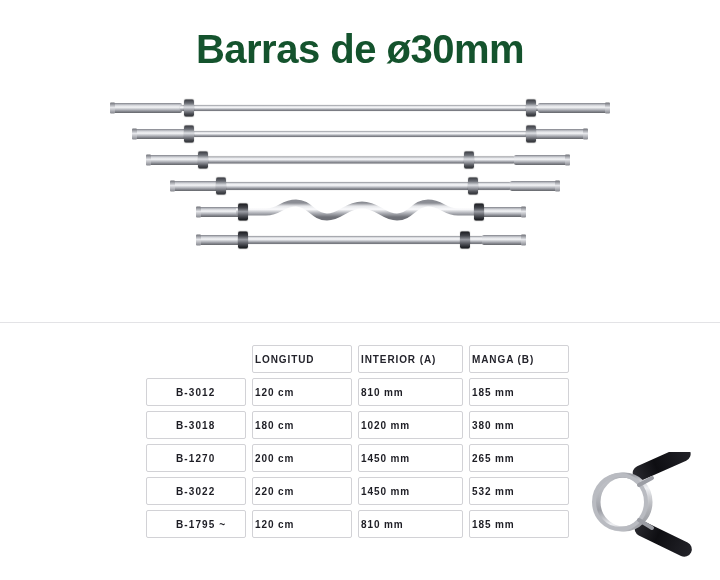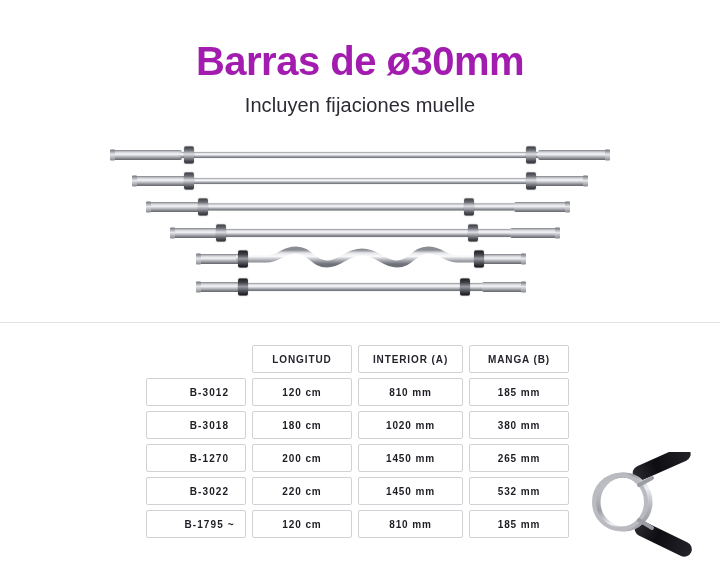--- a/index.html
+++ b/index.html
@@ -25,22 +25,22 @@
   
   .header {
     text-align: center;
     padding-top: 28px;
   }
   .title {
     font-size: 40px;
     font-weight: 700;
     letter-spacing: -0.5px;
     line-height: 1.05;
-    color: #a21caf;
-    margin: 12px;
+    color: #14532d;
+    margin: 0;
   }
   .subtitle {
     font-size: 20px;
     font-weight: 400;
     color: #2b2b33;
     margin: 10px 0 0 0;
     letter-spacing: 0.1px;
   }
 
   
@@ -142,21 +142,21 @@
     width: 420px;
   }
   table.specs {
     border-collapse: separate;
     border-spacing: 6px 5px;
     width: 420px;
     table-layout: fixed;
   }
   table.specs th,
   table.specs td {
-    text-align: center;
+    text-align: left;
     font-size: 10px;
     font-weight: 700;
     letter-spacing: 0.9px;
     color: #1d1d24;
     padding: 7px 2px 6px 2px;
     border: 1px solid #d2d2d6;
     border-radius: 2px;
     background: #ffffff;
     height: 13px;
   }
@@ -182,21 +182,20 @@
   }
   .collar-photo svg { display: block; }
 </style>
 </head>
 <body>
 
 <div class="page">
 
   <div class="header">
     <h1 class="title">Barras de ø30mm</h1>
-    <p class="subtitle">Incluyen fijaciones muelle</p>
   </div>
 
   <div class="bars">
 
     <div class="bar-row" style="left:110px; top:5px; width:500px;">
       <div class="sleeve" style="left:0; width:72px;"></div>
       <div class="cap" style="left:0;"></div>
       <div class="shaft thin" style="left:70px; width:362px;"></div>
       <div class="sleeve" style="right:0; width:72px;"></div>
       <div class="cap" style="right:0;"></div>

